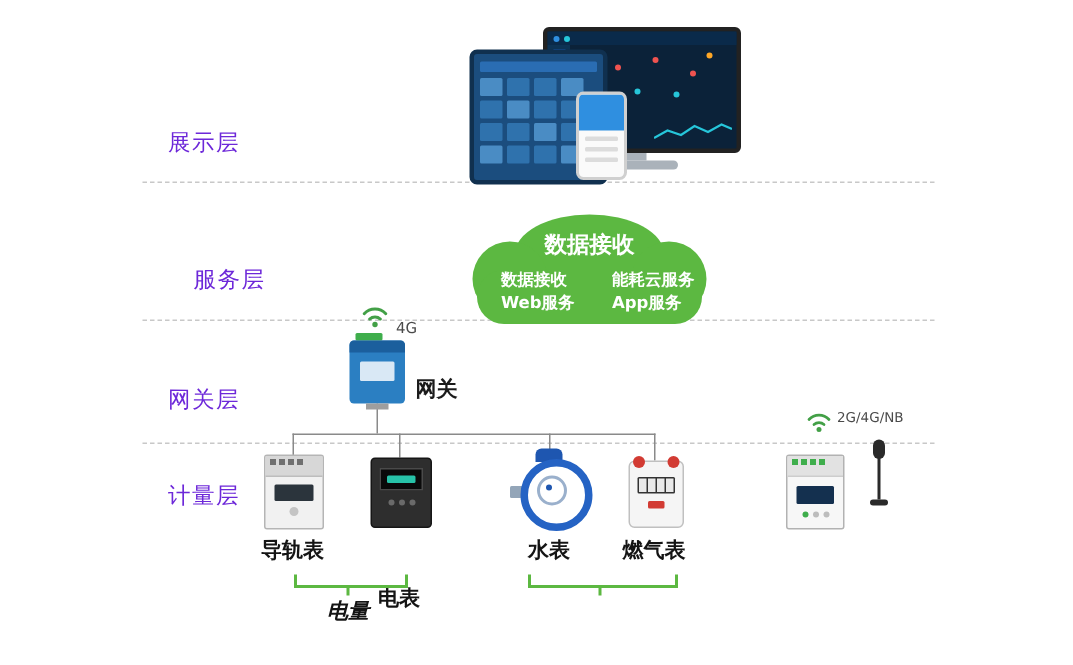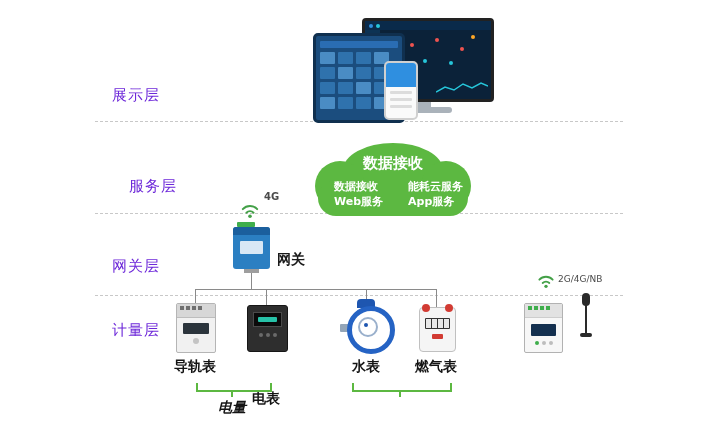--- a/index.html
+++ b/index.html
@@ -162,21 +162,21 @@
   <div class="cloud-item" style="left:334px;top:179px;">数据接收</div>
   <div class="cloud-item" style="left:408px;top:179px;">能耗云服务</div>
   <div class="cloud-item" style="left:334px;top:194px;">Web服务</div>
   <div class="cloud-item" style="left:408px;top:194px;">App服务</div>
 
   <svg class="wifi-icon" style="left:239px;top:201px;" width="22" height="18" viewBox="0 0 24 20">
     <path d="M4 9 A 11 11 0 0 1 20 9" fill="none" stroke="#43a047" stroke-width="2.2" stroke-linecap="round"></path>
     <path d="M8 13 A 6 6 0 0 1 16 13" fill="none" stroke="#43a047" stroke-width="2.2" stroke-linecap="round"></path>
     <circle cx="12" cy="17" r="2" fill="#43a047"></circle>
   </svg>
-  <div class="wifi-tag" style="left:264px;top:191px;font-weight:bold;">4G</div>
+  <div class="wifi-tag" style="left:264px;top:214px;">4G</div>
 
   <div class="gateway-body">
     <div class="gateway-ports"></div>
     <div class="gateway-top"></div>
     <div class="gateway-screen"></div>
     <div class="gateway-clip"></div>
   </div>
   <div class="gateway-label">网关</div>
 
   <div class="conn" style="left:251px;top:269px;width:1px;height:20px;"></div>

